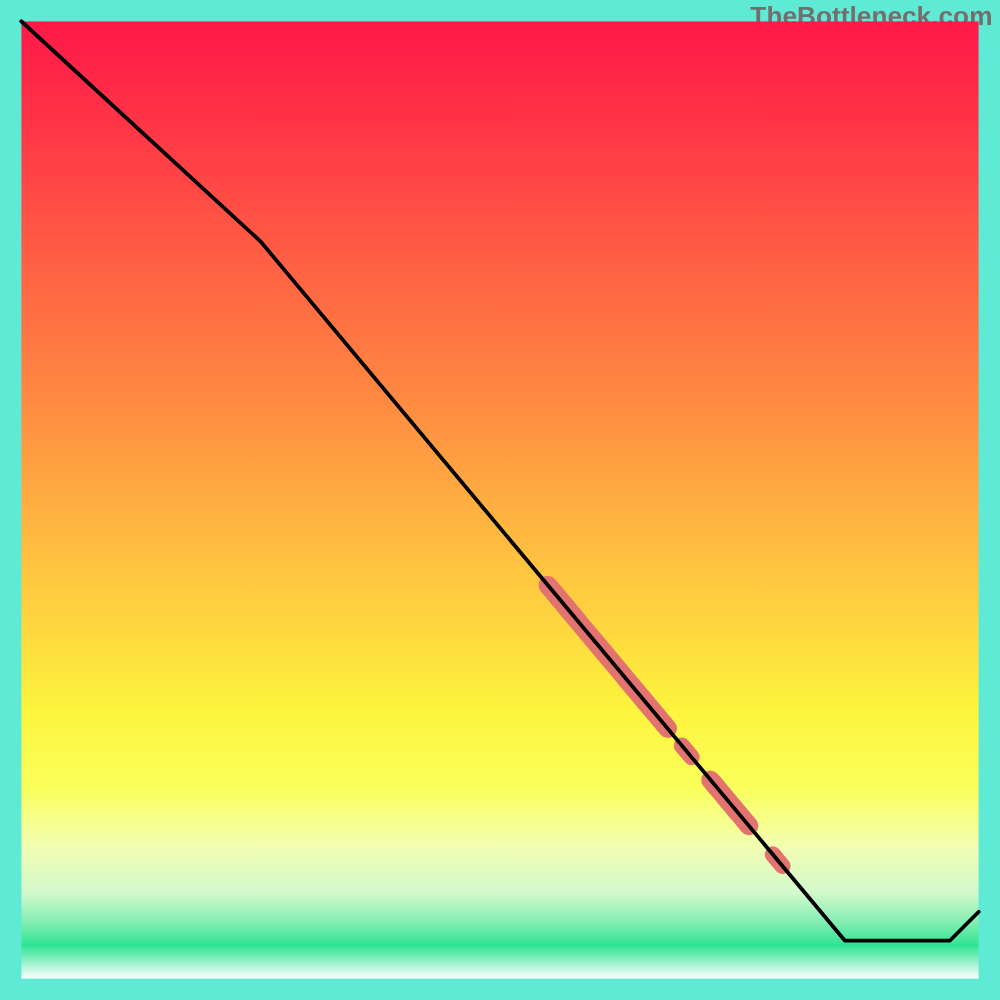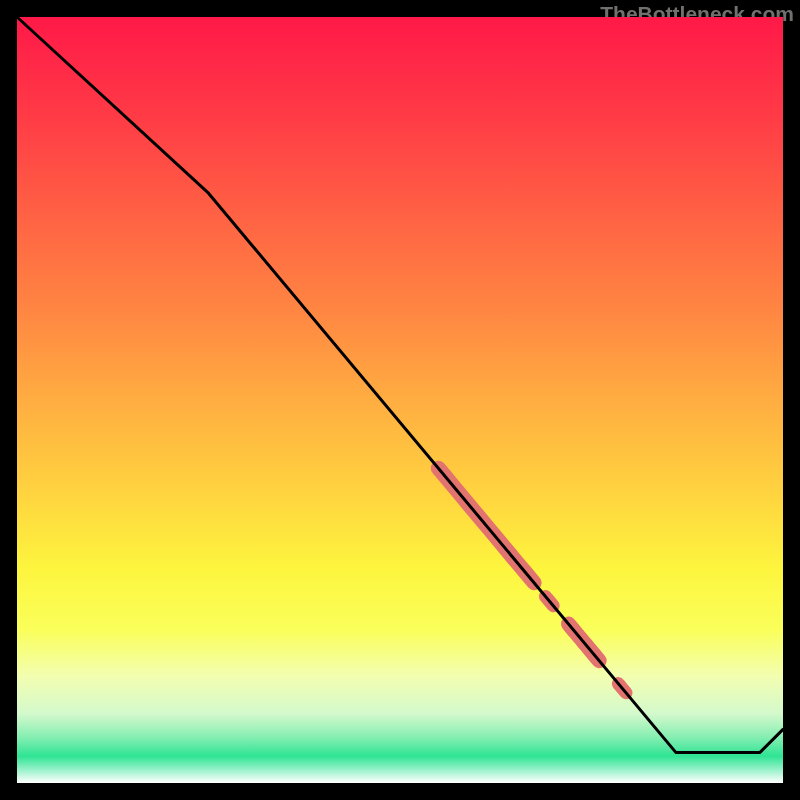--- a/index.html
+++ b/index.html
@@ -1,21 +1,21 @@
 <!DOCTYPE html>
 <html><head>
 <meta charset="utf-8">
 <style>
   * { margin: 0; padding: 0; box-sizing: border-box; }
   html, body { width: 800px; height: 800px; overflow: hidden; }
   .chart-container {
     position: relative;
     width: 800px;
     height: 800px;
-    background: #000000;
+    background: #5eead4;
     padding-left: 10px;
   }
   .plot-area {
     position: absolute;
     left: 17px;
     top: 17px;
     width: 766px;
     height: 766px;
   }
   .gradient-bg {

